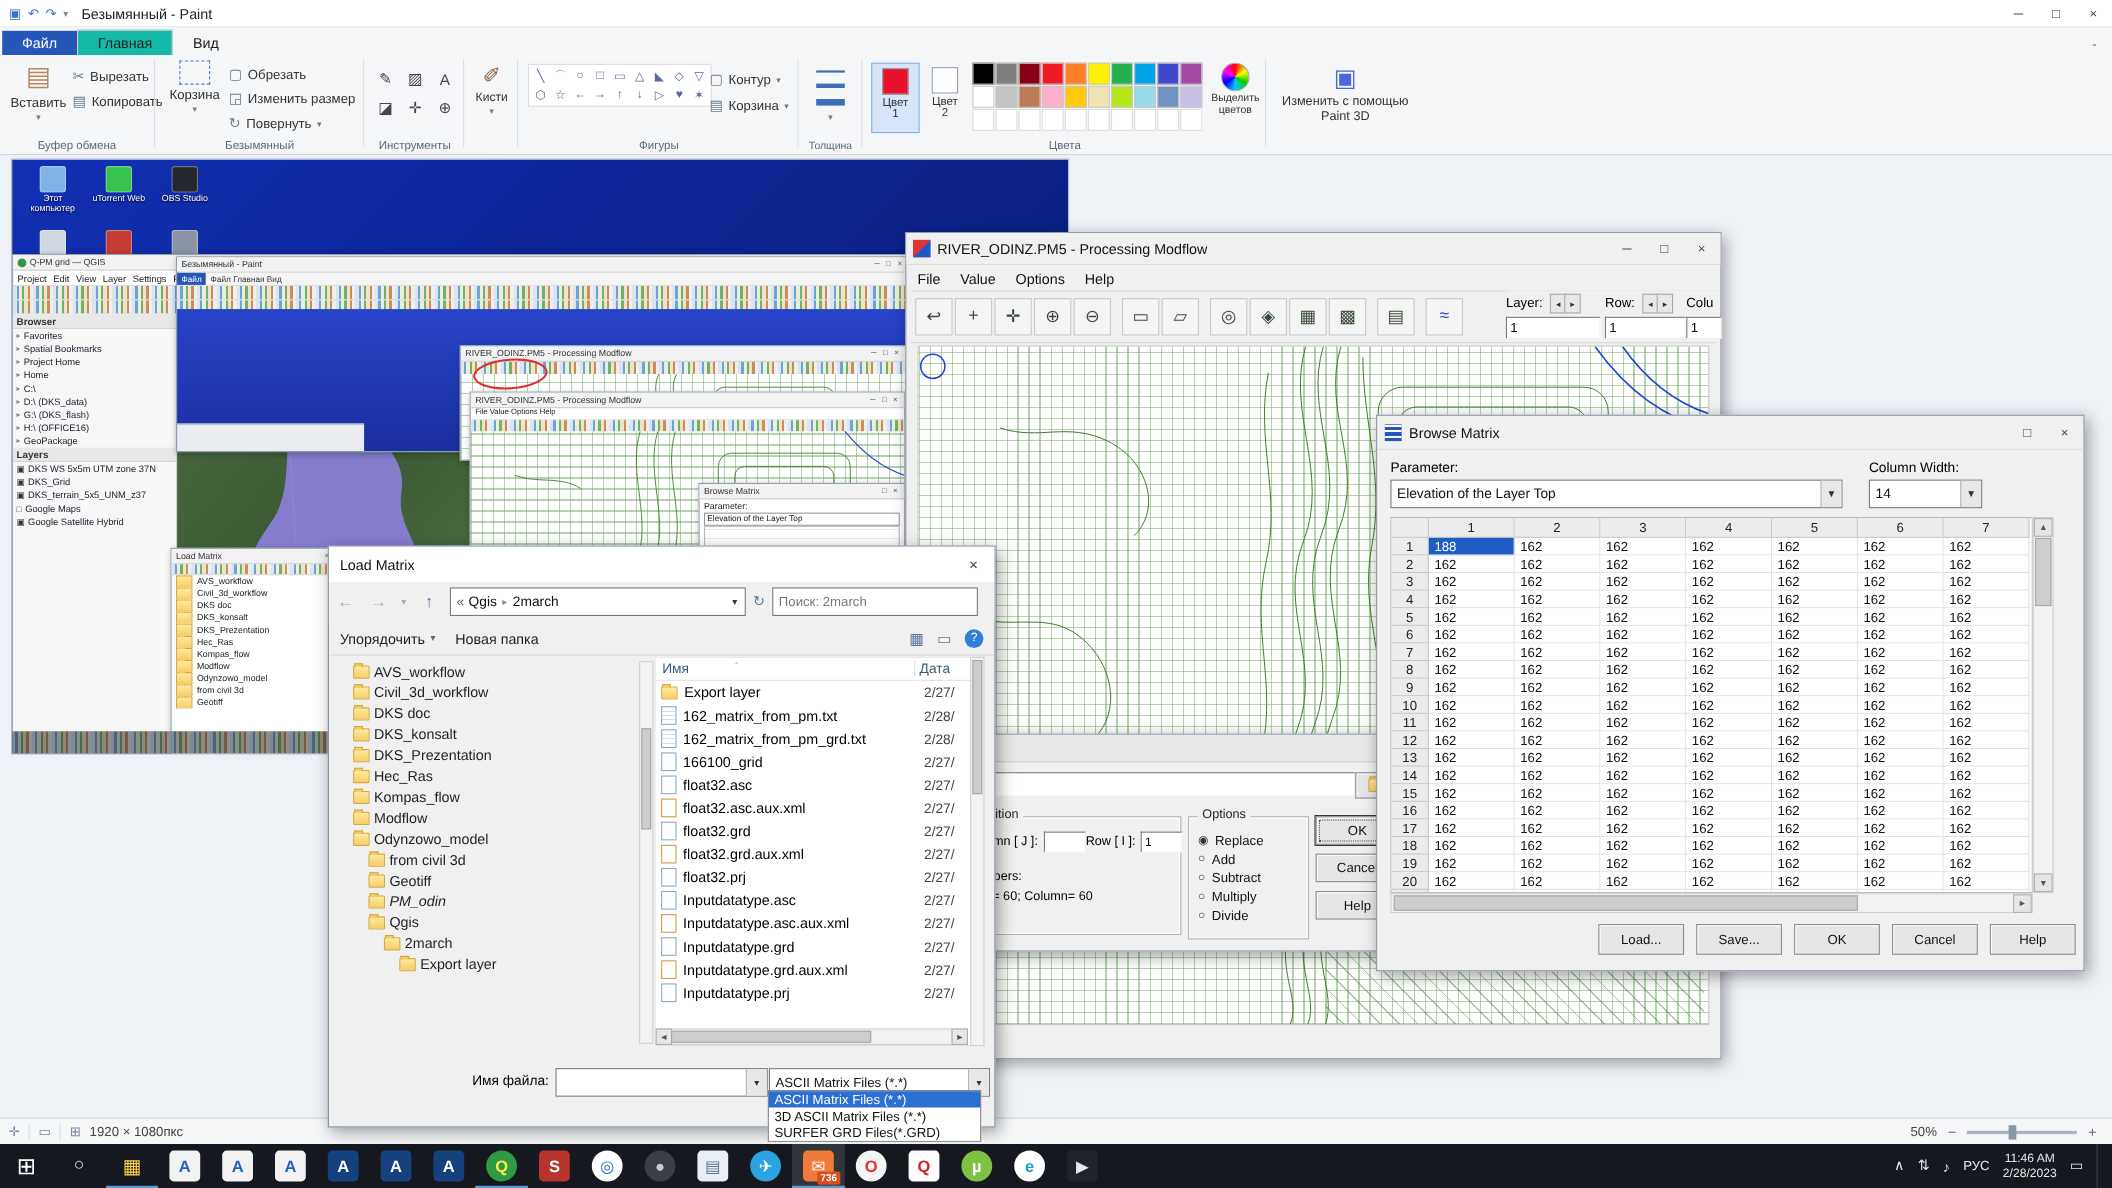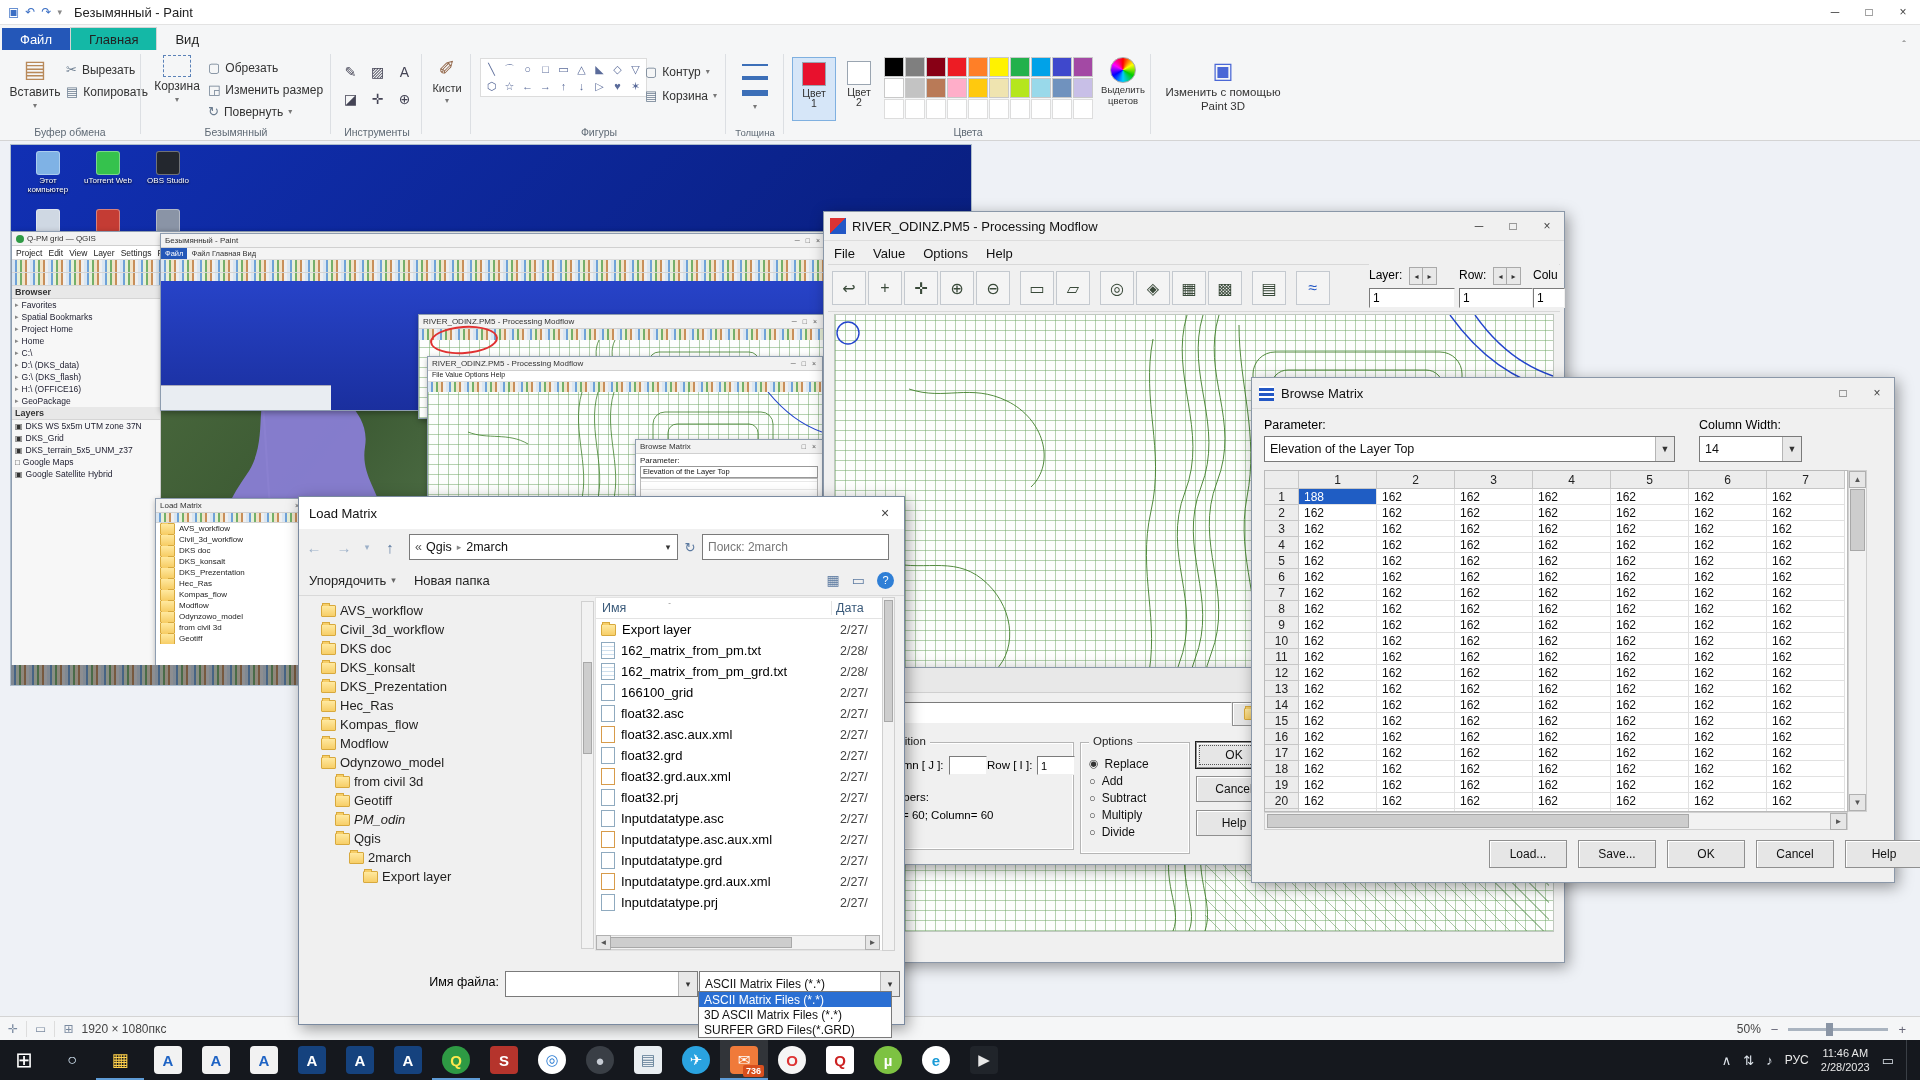--- a/index.html
+++ b/index.html
@@ -910,21 +910,21 @@
       <span class="sbtn" style="left:0;top:0">▲</span>
       <span class="thumb" style="left:1px;top:18px;width:13px;height:60px"></span>
       <span class="sbtn" style="left:0;bottom:0">▼</span>
     </div>
 
     <div class="track" style="left:12px;top:434px;width:582px;height:16px">
       <span class="thumb" style="left:2px;top:1px;width:420px;height:12px"></span>
       <span class="sbtn" style="right:0;top:0">►</span>
     </div>
     <div id="bm-buttons" class="abs" style="left:201px;top:462px;display:flex;gap:11px">
-        <div class="btnc" style="width: 76px; height: 26px; margin-left: 36px;">Load...</div>
+        <div class="btnc" style="width: 76px; height: 26px;">Load...</div>
         <div class="btnc" style="width: 76px; height: 26px;">Save...</div>
         <div class="btnc" style="width: 76px; height: 26px;">OK</div>
         <div class="btnc" style="width: 76px; height: 26px;">Cancel</div>
         <div class="btnc" style="width: 76px; height: 26px;">Help</div>
       </div>
   </div>
 
   <div class="win" style="left:298px;top:496px;width:605px;height:527px;z-index:40;background:#f0f0f0;border-color:#7a8aa0">
     <div style="height:32px;background:#fff;display:flex;align-items:center">
       <span style="font-size:13px;color:#111;margin-left:10px">Load Matrix</span>

